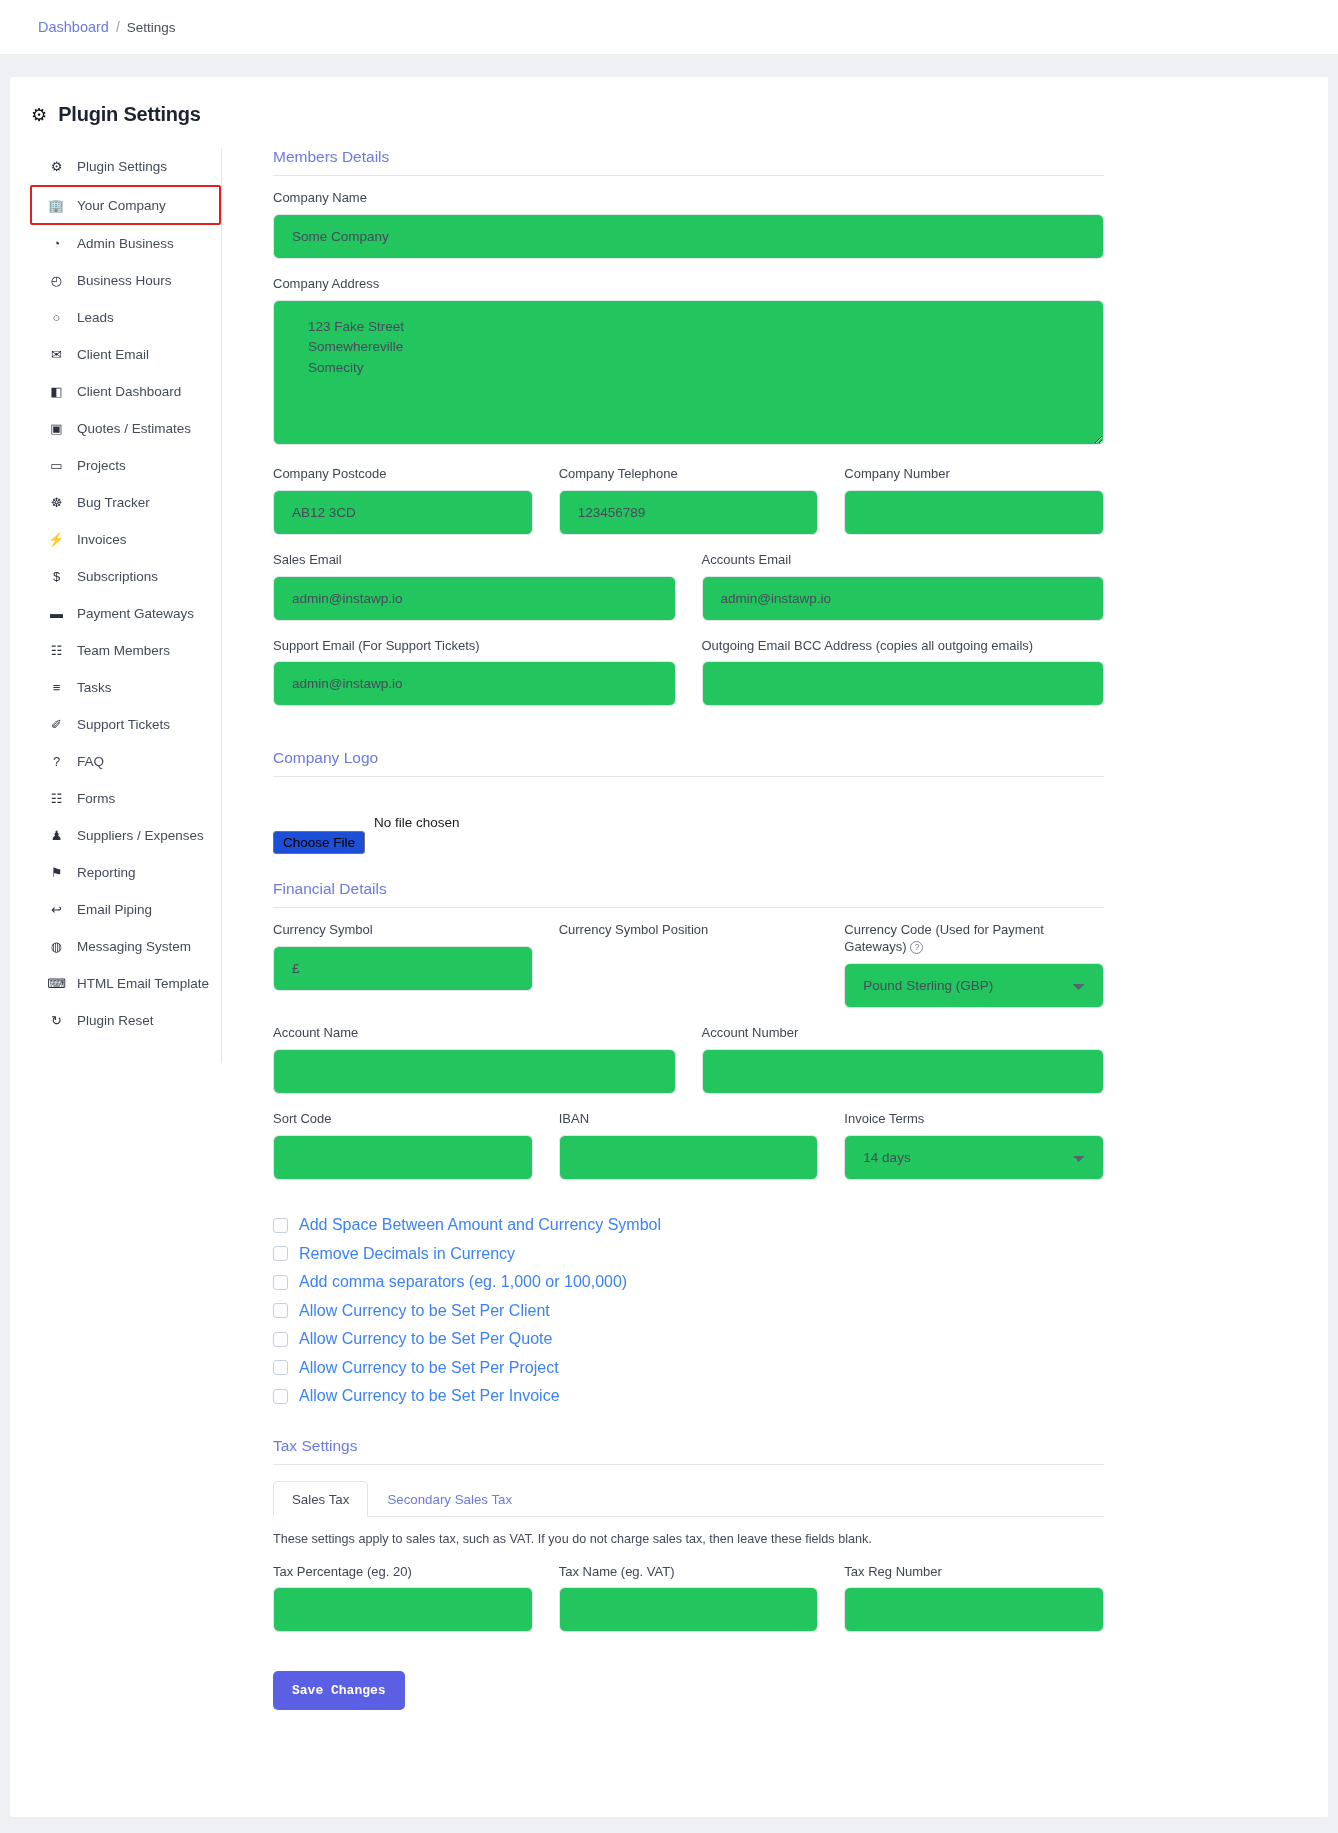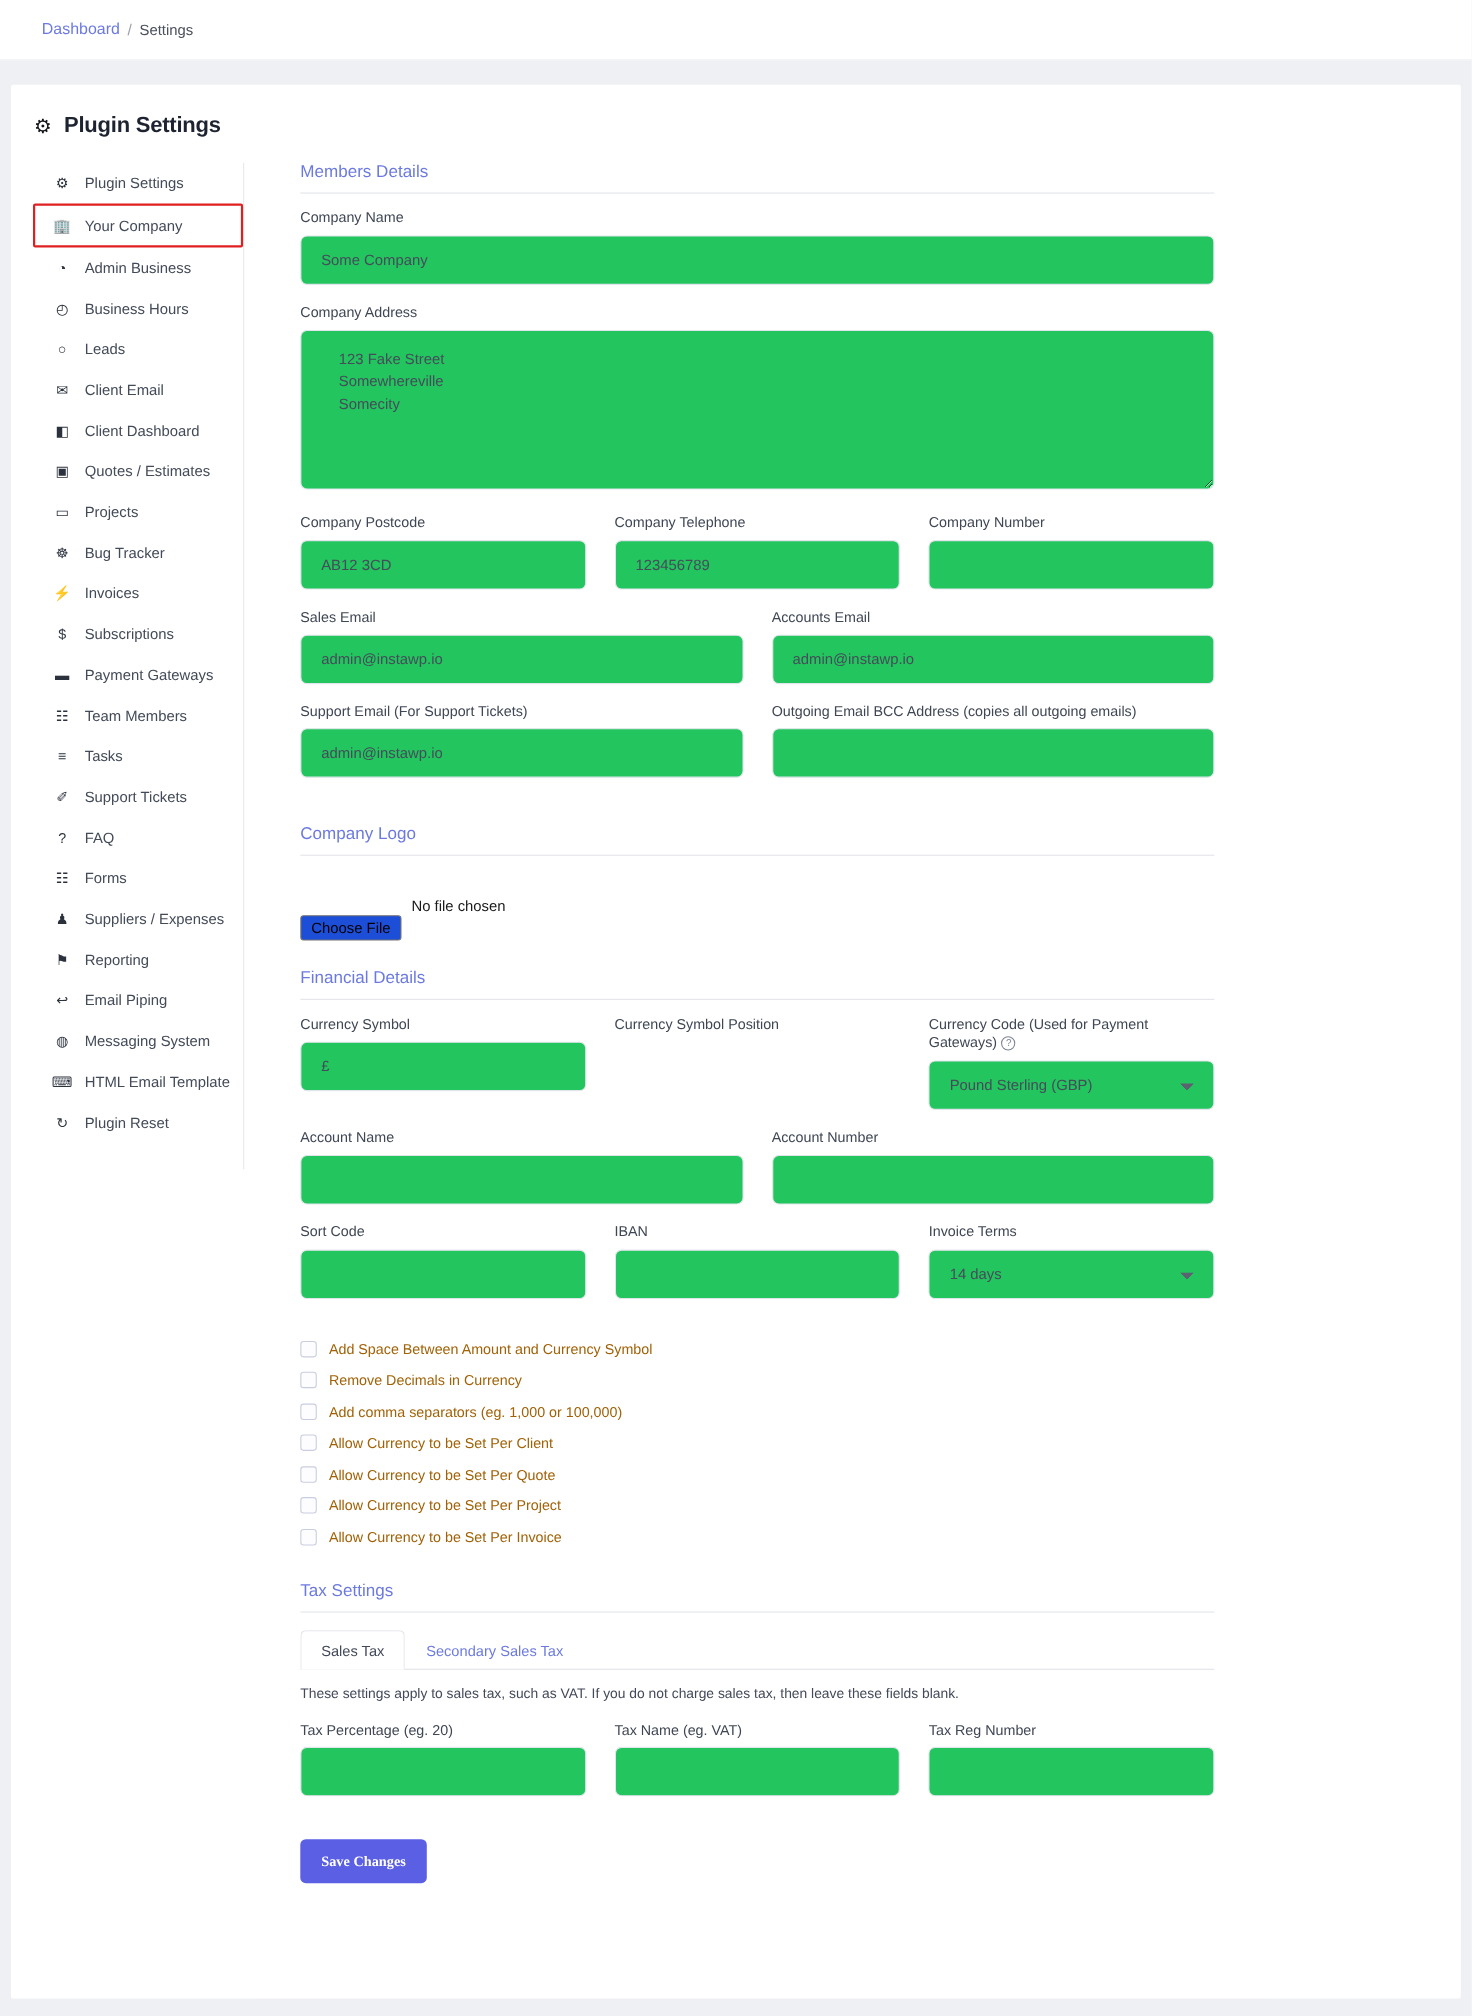--- a/index.html
+++ b/index.html
@@ -184,21 +184,21 @@
     cursor: pointer;
   }
   .cbox {
     width: 15px;
     height: 15px;
     border: 1px solid #c9cde0;
     border-radius: 3px;
     background: #fdfdff;
     flex: 0 0 15px;
   }
-  .check-label { font-size: 13px; color: #a16207; }
+  .check-label { font-size: 16px; color: #3b82f6; }
 
   
   .tabs {
     display: flex;
     align-items: flex-end;
     border-bottom: 1px solid #e0e3e8;
     margin-top: 16px;
   }
   .tab {
     padding: 10px 18px 9px 18px;
@@ -223,21 +223,21 @@
 
   .save-btn {
     background: #5b5fe3;
     color: #ffffff;
     border: none;
     border-radius: 5px;
     font-size: 13px;
     font-weight: bold;
     padding: 12px 19px;
     cursor: pointer;
-    font-family: Liberation Serif, serif;
+    font-family: Liberation Mono, monospace;
     margin-top: 22px;
   }
 
   .help-icon {
     display: inline-flex;
     width: 13px; height: 13px;
     border: 1px solid #7d8597;
     border-radius: 50%;
     font-size: 9px;
     align-items: center;

